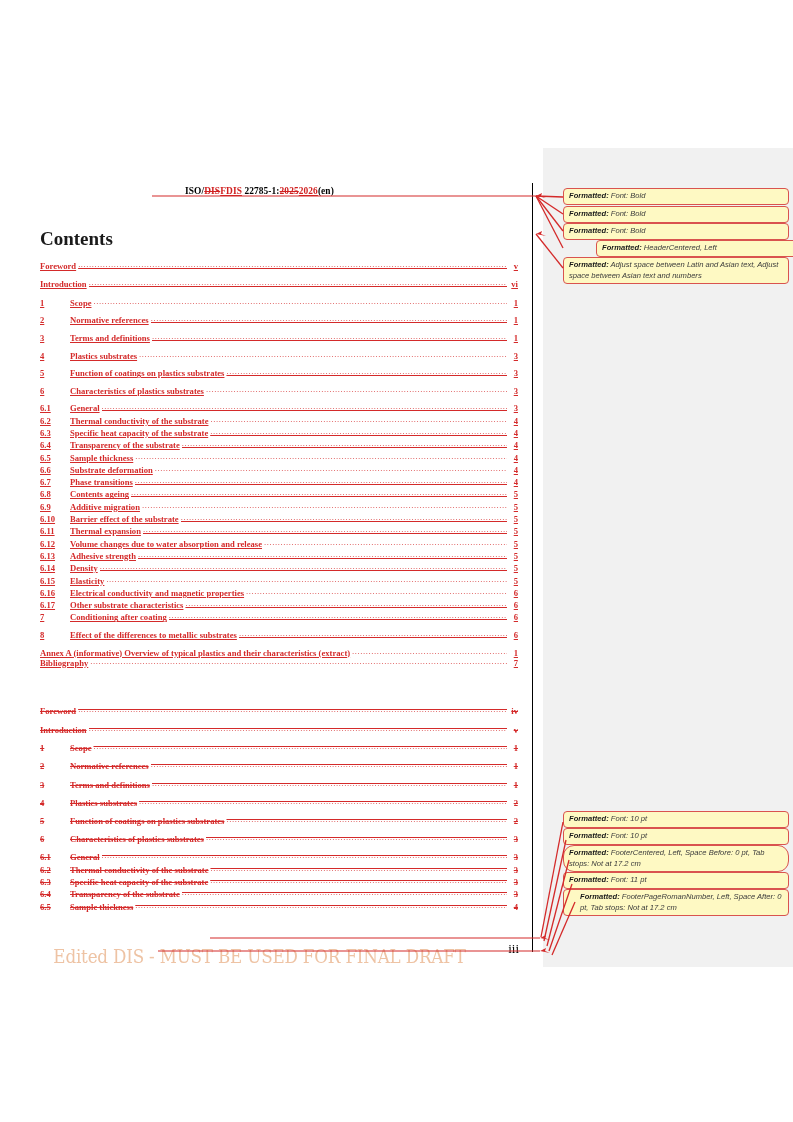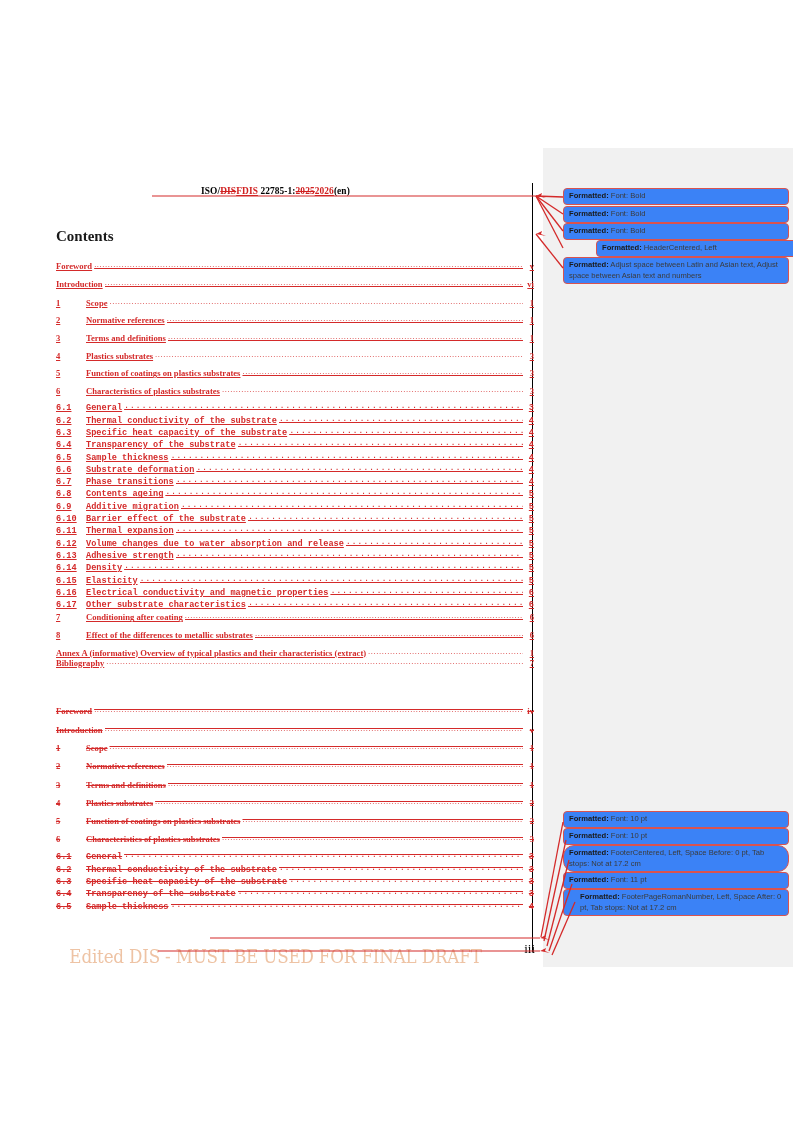--- a/index.html
+++ b/index.html
@@ -31,21 +31,21 @@
     left: 532px;
     top: 183px;
     width: 1px;
     height: 769px;
     background: #000000;
   }
 
   
   #doc {
     position: absolute;
-    left: 16px;
+    left: 0;
     top: 0;
     width: 533px;
     height: 1122px;
   }
 
   
   #running-header {
     position: absolute;
     left: 0;
     top: 186px;
@@ -59,21 +59,21 @@
   }
   #running-header .ins { color: #d02020; text-decoration: underline; }
   #running-header .del { color: #d02020; text-decoration: line-through; }
   #running-header .ins-u { color: #d02020; text-decoration: underline; }
 
   
   #contents-title {
     position: absolute;
     left: 40px;
     top: 228px;
-    font-size: 15px;
+    font-size: 19px;
     font-weight: bold;
     color: #1a1a1a;
   }
 
   
   .toc-block {
     position: absolute;
     left: 40px;
     width: 478px;
   }
@@ -115,21 +115,21 @@
     padding-left: 2px;
   }
 
   
   #toc-new .toc-row { text-decoration: underline; }
   
   #toc-old .toc-row { text-decoration: line-through; }
 
   
   .toc-row.lvl1 { height: 17.6px; }
-  .toc-row.lvl2 { height: 12.3px; font-family: Liberation Mono, monospace; }
+  .toc-row.lvl2 { height: 12.3px; }
   #toc-old .toc-row.lvl1 { height: 18.2px; }
   #toc-old .toc-row.lvl2 { height: 12.4px; }
   .toc-row.front { height: 18.4px; }
   #toc-old .toc-row.front { height: 18.6px; }
 
   .toc-row.lvl2 .num { min-width: 30px; }
 
   
   #footer-copy {
     position: absolute;
@@ -168,30 +168,31 @@
     letter-spacing: -0.2px;
     white-space: nowrap;
     transform: scaleX(0.93);
     transform-origin: center center;
   }
 
   
   .callout {
     position: absolute;
     box-sizing: border-box;
-    background: #3b82f6;
+    background: #fef9c3;
     border: 1.1px solid #d9534f;
     border-radius: 4px;
     font-family: "Liberation Sans", sans-serif;
     font-size: 7.6px;
     line-height: 10.6px;
     color: #3b3b3b;
     padding: 2px 4px 2px 5px;
     width: 226px;
     left: 563px;
+    font-style: italic;
   }
   .callout b {
     color: #1b1b1b;
     font-weight: bold;
   }
 
   
   #leaders {
     position: absolute;
     left: 0;

